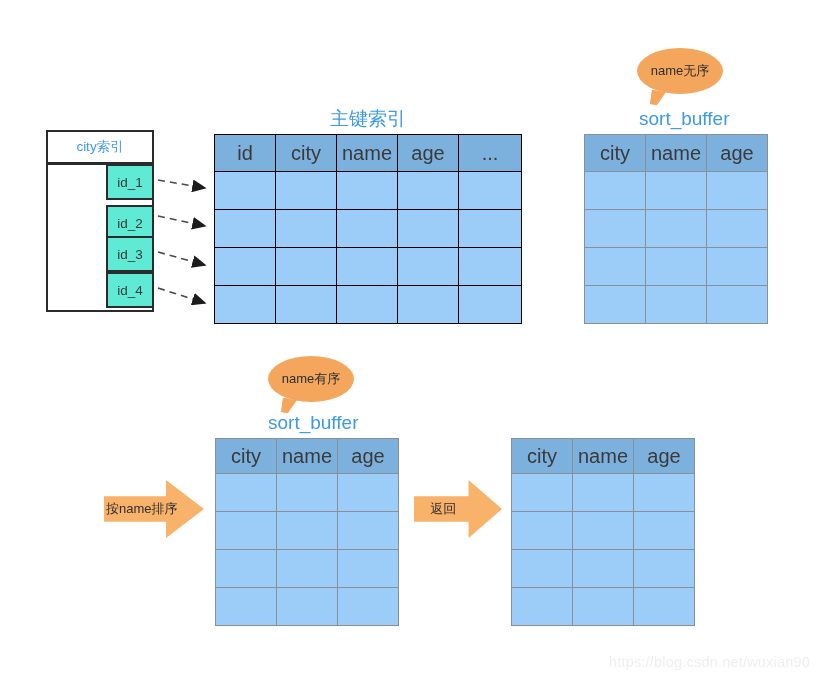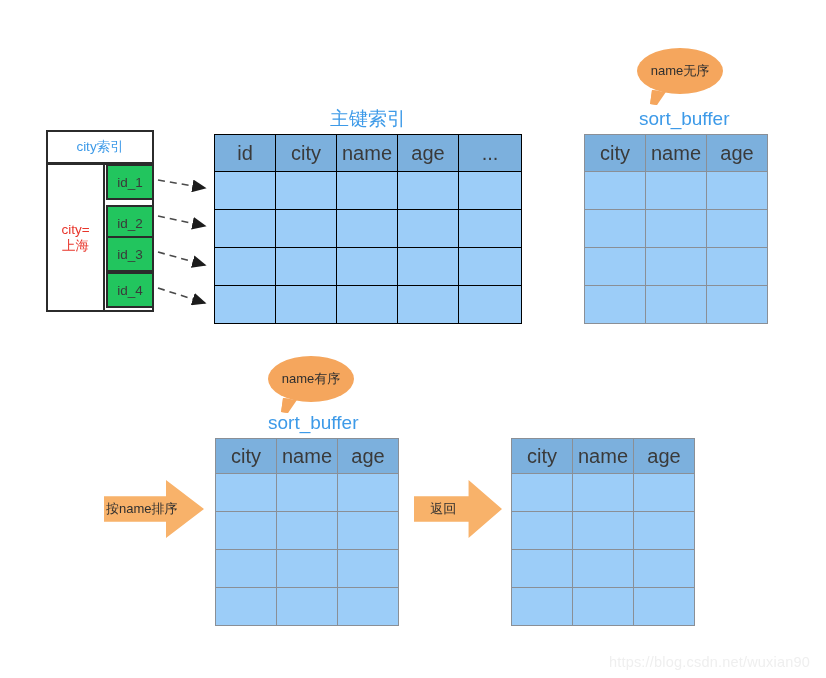--- a/index.html
+++ b/index.html
@@ -101,21 +101,21 @@
     border-right: 2px solid #2b2b2b;
     box-sizing: border-box;
   }
   .idbox {
     position: absolute;
     left: 58px;
     width: 48px;
     height: 36px;
     border: 2px solid #2b2b2b;
     box-sizing: border-box;
-    background: #22c55e;
+    background: #5eead4;
     display: flex;
     align-items: center;
     justify-content: center;
     font-size: 13.5px;
     color: #3a3a3a;
   }
 
   
   .bubble {
     position: absolute;
@@ -183,24 +183,20 @@
   }
 </style>
 </head>
 <body>
 
 <div class="stage">
 
   <div class="cityindex">
     <div class="title">city索引</div>
     <div class="body">
-      <div class="keycell">
-        <span>city=</span>
-        <span>上海</span>
-      </div>
       <div class="idbox" style="top:-1px">id_1</div>
       <div class="idbox" style="top:40px">id_2</div>
       <div class="idbox" style="top:71px">id_3</div>
       <div class="idbox" style="top:107px">id_4</div>
     </div>
   </div>
 
   <svg class="arrows" viewBox="0 0 826 678">
     <defs>
       <marker id="ah" markerWidth="9" markerHeight="8" refX="8" refY="4" orient="auto">

